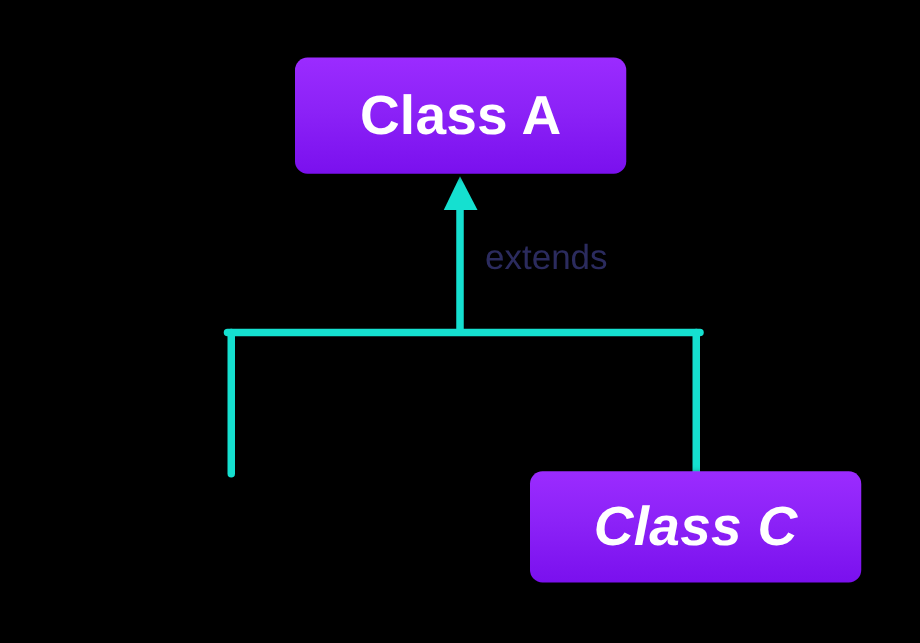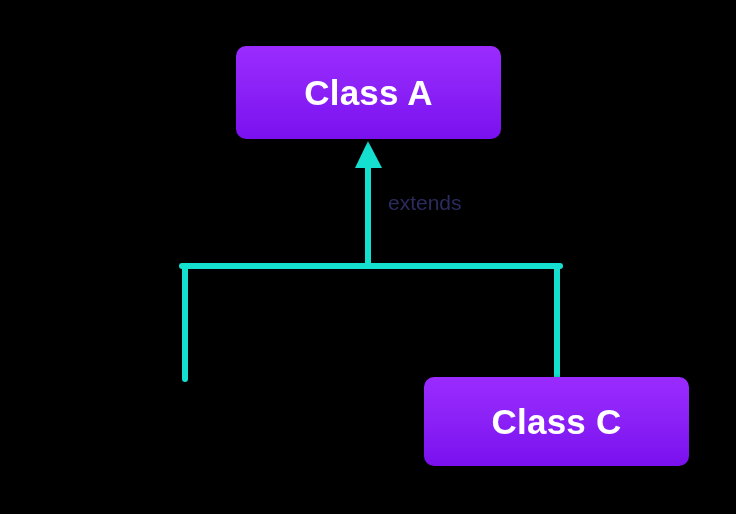--- a/index.html
+++ b/index.html
@@ -39,21 +39,21 @@
     background: linear-gradient(180deg, #9B2BFF 0%, #8C22F7 45%, #7A10EE 100%);
     box-shadow: 0 2px 5px rgba(0,0,0,0.55);
     display: flex;
     align-items: center;
     justify-content: center;
   }
   .class-box-label {
     color: #FFFFFF;
     font-family: "Liberation Sans", sans-serif;
     font-weight: bold;
-    font-size: 35px;
+    font-size: 44px;
     letter-spacing: 0.2px;
     line-height: 1;
     white-space: nowrap;
     user-select: none;
   }
 
   #box-class-a {
     left: 236px;
     top: 46px;
     width: 265px;
@@ -63,32 +63,33 @@
     left: 48px;
     top: 377px;
     width: 265px;
     height: 89px;
   }
   #box-class-c {
     left: 424px;
     top: 377px;
     width: 265px;
     height: 89px;
+    font-style: italic;
   }
 
   
   #extends-label {
     position: absolute;
     z-index: 3;
     left: 388px;
     top: 191px;
     color: #2B2B5E;
     font-family: "Liberation Sans", sans-serif;
     font-weight: normal;
-    font-size: 21px;
+    font-size: 28px;
     line-height: 1.1;
     white-space: nowrap;
     user-select: none;
   }
 </style>
 </head>
 <body>
 
 <div id="canvas">
 

